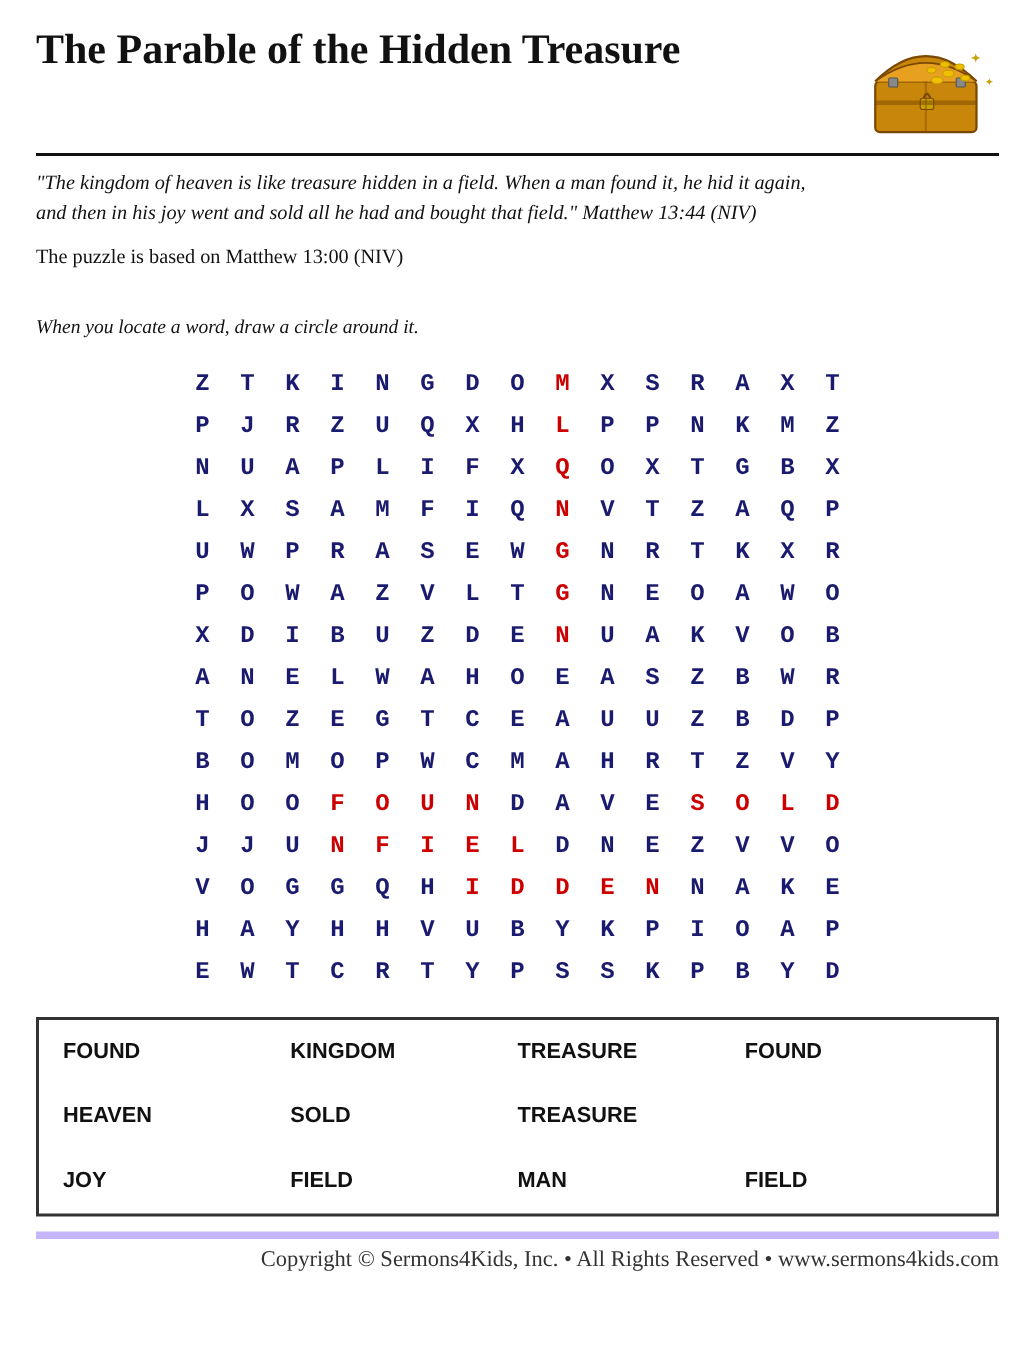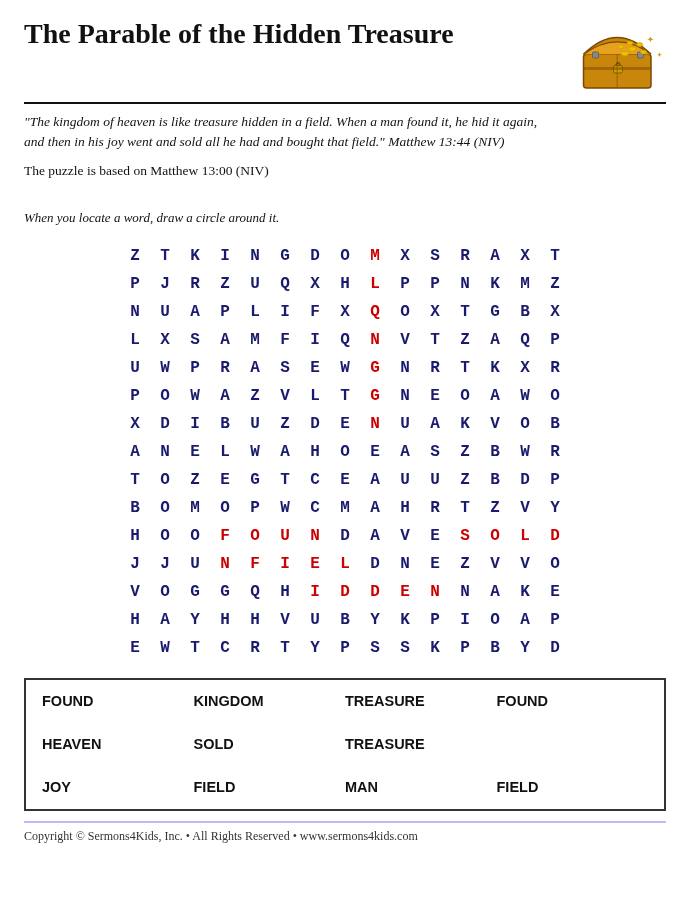--- a/index.html
+++ b/index.html
@@ -90,23 +90,23 @@
       gap: 20px;
       justify-content: space-between;
     }
     .word-item {
       font-size: 14.5px;
       font-weight: bold;
       font-family: sans-serif;
       line-height: 1.6;
     }
     .footer {
-      text-align: left;
-      font-size: 12px;
-      border-top: 2px solid #c4b5fd;
+      text-align: right;
+      font-size: 15px;
+      border-top: 5px solid #c4b5fd;
       padding-top: 6px;
       margin-top: 8px;
       color: #333;
     }
   </style>
 </head>
 <body>
 
 <div class="page-title">
   <span class="title-text">The Parable of the Hidden Treasure</span>

